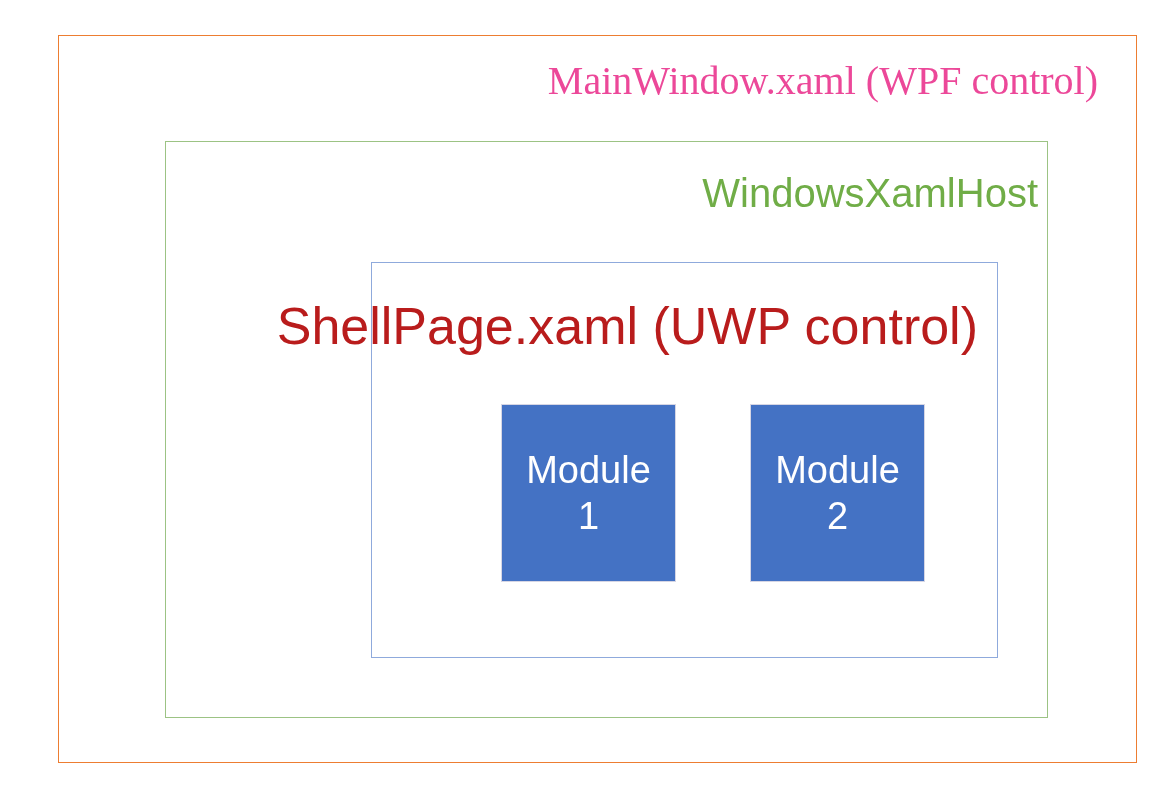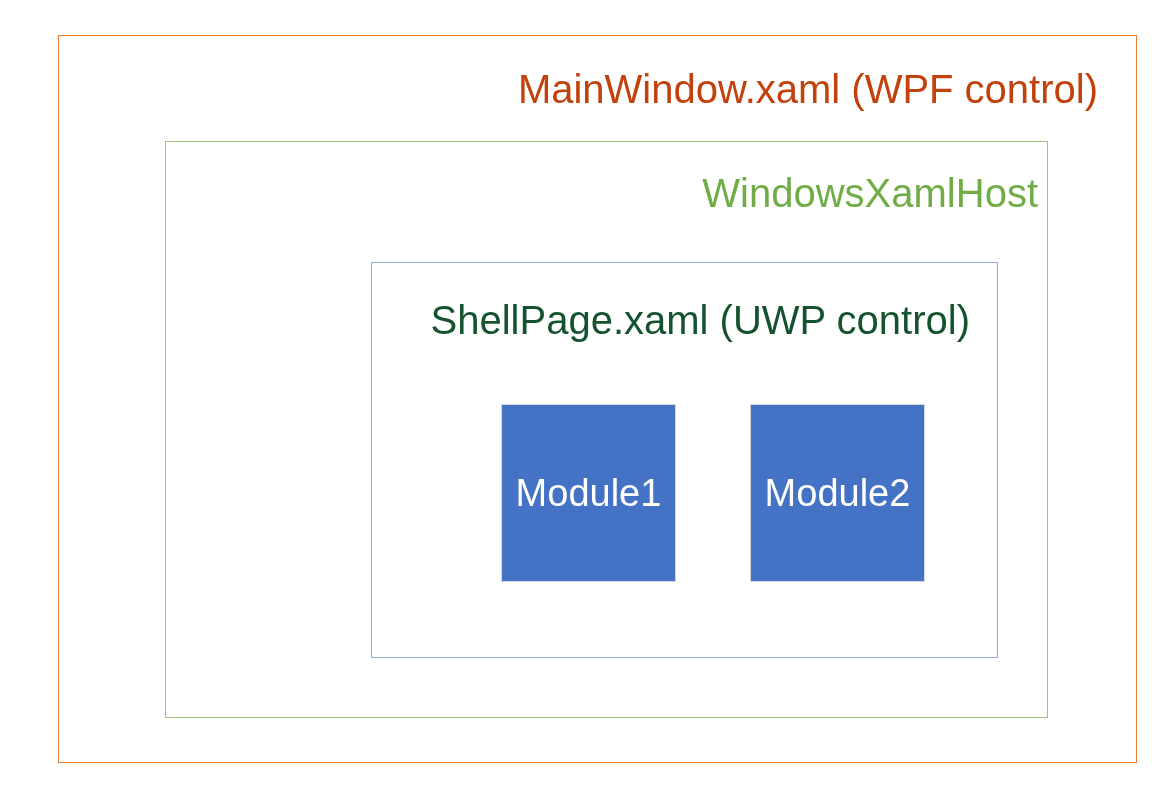--- a/index.html
+++ b/index.html
@@ -62,51 +62,53 @@
   
   .label {
     position: absolute;
     text-align: right;
     white-space: nowrap;
     font-weight: 400;
     line-height: 1.1;
   }
   .label-outer {
     left: 0;
-    top: 67px;
+    top: 59px;
     width: 1098px;
     font-size: 40px;
-    color: #c2410c;
+    color: #ec4899;
+    font-family: Liberation Serif, serif;
   }
   .label-middle {
     left: 16px;
     top: 171px;
     width: 1022px;
     font-size: 40px;
     color: #70AD47;
   }
   .label-inner {
     left: 0;
     top: 298px;
     width: 970px;
-    font-size: 40px;
-    color: #14532d;
+    font-size: 52px;
+    color: #b91c1c;
+    padding-left: 8px;
   }
 
   
   .module {
     position: absolute;
     top: 404px;
     width: 175px;
     height: 178px;
     box-sizing: border-box;
     background: #4472C4;
     border: 1.5px solid #D6D6E4;
     display: flex;
-    flex-direction: row;
+    flex-direction: column;
     align-items: center;
     justify-content: center;
     color: #ffffff;
     font-size: 38px;
     line-height: 1.22;
   }
   .module-1 { left: 501px; }
   .module-2 { left: 750px; }
   .module .m-name,
   .module .m-num {

